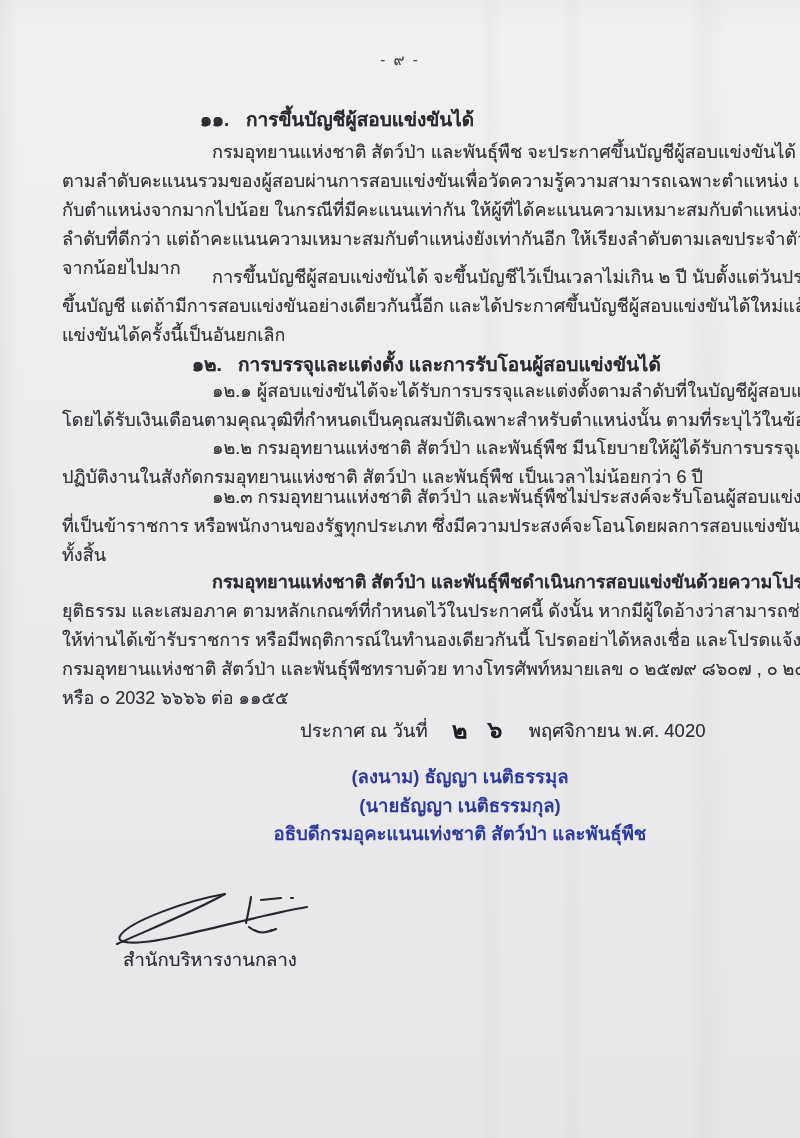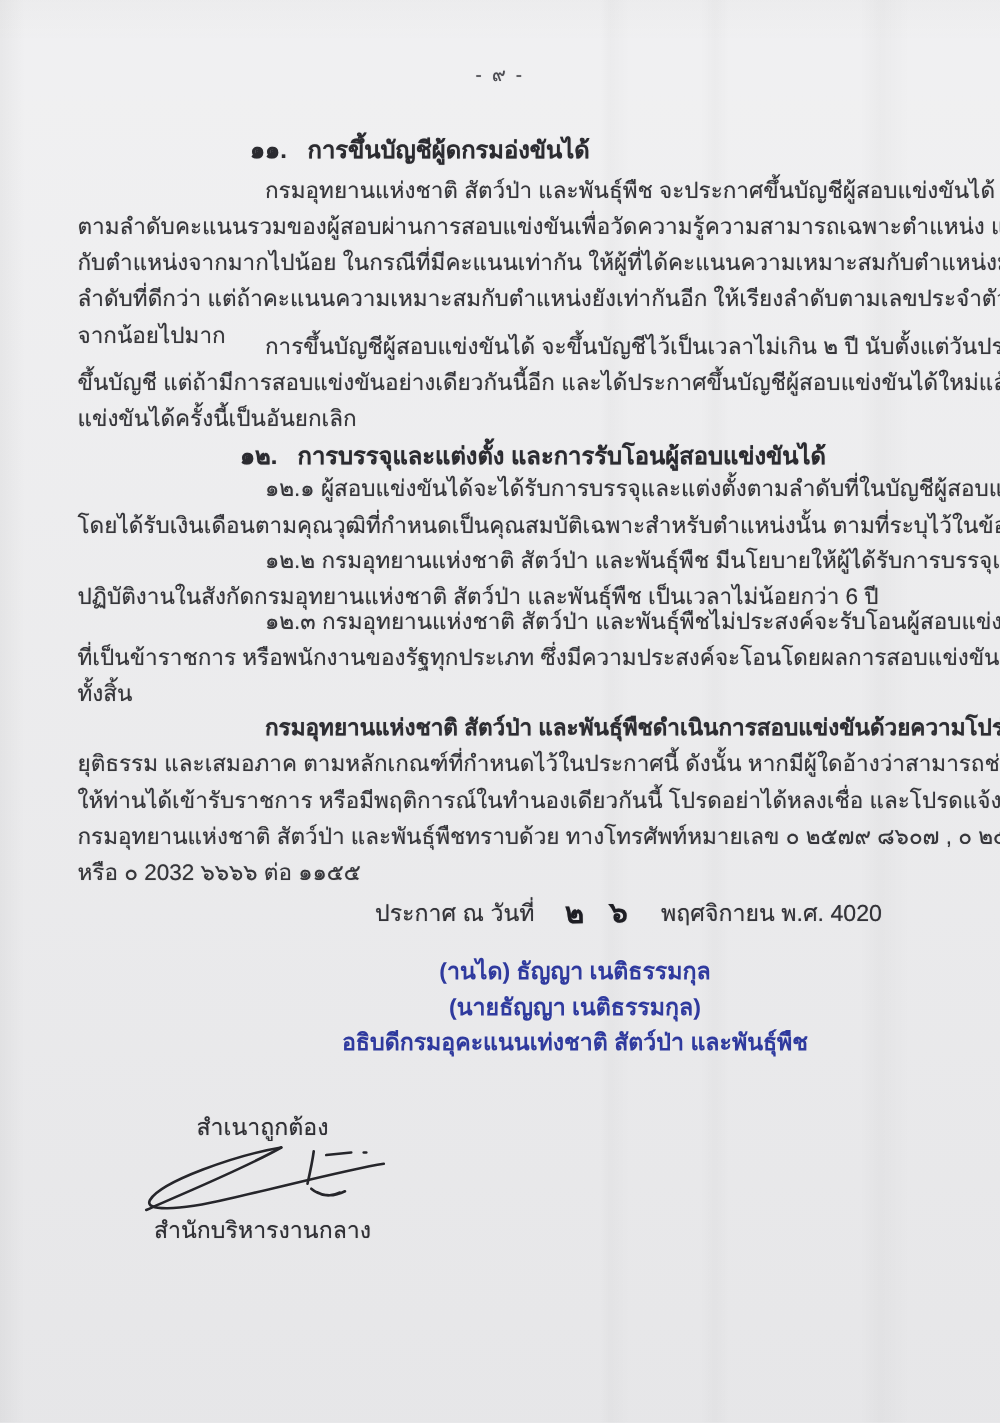--- a/index.html
+++ b/index.html
@@ -38,21 +38,21 @@
   .cert-name{height:23px;}
   .cert-line{height:22px;line-height:22px;}
   .soft{text-shadow:0 0 0.6px rgba(40,40,46,0.55);}
 </style>
 </head>
 <body>
 
 <div class="abs pgnum soft">- ๙ -</div>
 
 <div class="abs heading soft" style="top:104px;left:200px;">
-  <span class="hnum">๑๑.</span><span>การขึ้นบัญชีผู้ดกรมอ่งขันได้</span>
+  <span class="hnum">๑๑.</span><span>การขึ้นบัญชีผู้สอบแข่งขันได้</span>
 </div>
 
 <div class="abs para soft" style="top:138px;">
   <div class="ln ind">กรมอุทยานแห่งชาติ สัตว์ป่า และพันธุ์พืช  จะประกาศขึ้นบัญชีผู้สอบแข่งขันได้  โดยเรียง</div>
   <div class="ln">ตามลำดับคะแนนรวมของผู้สอบผ่านการสอบแข่งขันเพื่อวัดความรู้ความสามารถเฉพาะตำแหน่ง และความเหมาะสม</div>
   <div class="ln">กับตำแหน่งจากมากไปน้อย ในกรณีที่มีคะแนนเท่ากัน ให้ผู้ที่ได้คะแนนความเหมาะสมกับตำแหน่งมากกว่าอยู่ใน</div>
   <div class="ln">ลำดับที่ดีกว่า แต่ถ้าคะแนนความเหมาะสมกับตำแหน่งยังเท่ากันอีก ให้เรียงลำดับตามเลขประจำตัวสอบแข่งขัน</div>
   <div class="ln">จากน้อยไปมาก</div>
 </div>
 
@@ -88,27 +88,26 @@
   <div class="ln">ให้ท่านได้เข้ารับราชการ  หรือมีพฤติการณ์ในทำนองเดียวกันนี้  โปรดอย่าได้หลงเชื่อ  และโปรดแจ้งให้</div>
   <div class="ln">กรมอุทยานแห่งชาติ สัตว์ป่า และพันธุ์พืชทราบด้วย  ทางโทรศัพท์หมายเลข ๐ ๒๕๗๙ ๘๖๐๗ , ๐ ๒๕๖๑ ๐๗๗๗</div>
   <div class="ln">หรือ ๐ 2032 ๖๖๖๖  ต่อ ๑๑๕๕</div>
 </div>
 
 <div class="abs dateline soft">
   <span>ประกาศ  ณ  วันที่</span><span class="gap"></span><span class="handwritten">๒ ๖</span><span class="gap"></span><span>พฤศจิกายน  พ.ศ. 4020</span>
 </div>
 
 <div class="abs blueblock" style="color:#2f3a9e;">
-  <div>(านได)  ธัญญา  เนติธรรมกุล</div>
+  <div>(ลงนาม)  ธัญญา  เนติธรรมุล</div>
   <div>(นายธัญญา  เนติธรรมกุล)</div>
   <div>อธิบดีกรมอุคะแนนเท่งชาติ สัตว์ป่า และพันธุ์พืช</div>
 </div>
 
 <div class="abs certblock soft">
-  <div class="cert-label">สำเนาถูกต้อง</div>
   <div class="sig-wrap">
     <svg class="sig-svg" width="210" height="62" viewBox="0 0 210 62">
       <g fill="none" stroke="#26262b" stroke-width="2.1" stroke-linecap="round">
         <path d="M14,57 C 45,43 92,24 122,7"></path>
         <path d="M122,7 C 86,13 26,34 17,49 C 12,58 38,58 80,48 C 124,38 178,24 204,20"></path>
         <path d="M148,10 C 147,18 145,27 143,36"></path>
         <path d="M158,13 L 178,11"></path>
         <path d="M188,11 l 2,0"></path>
         <path d="M146,40 c 7,6 17,7 27,2 m -22,1 c 5,3 12,3 18,0"></path>
       </g>

